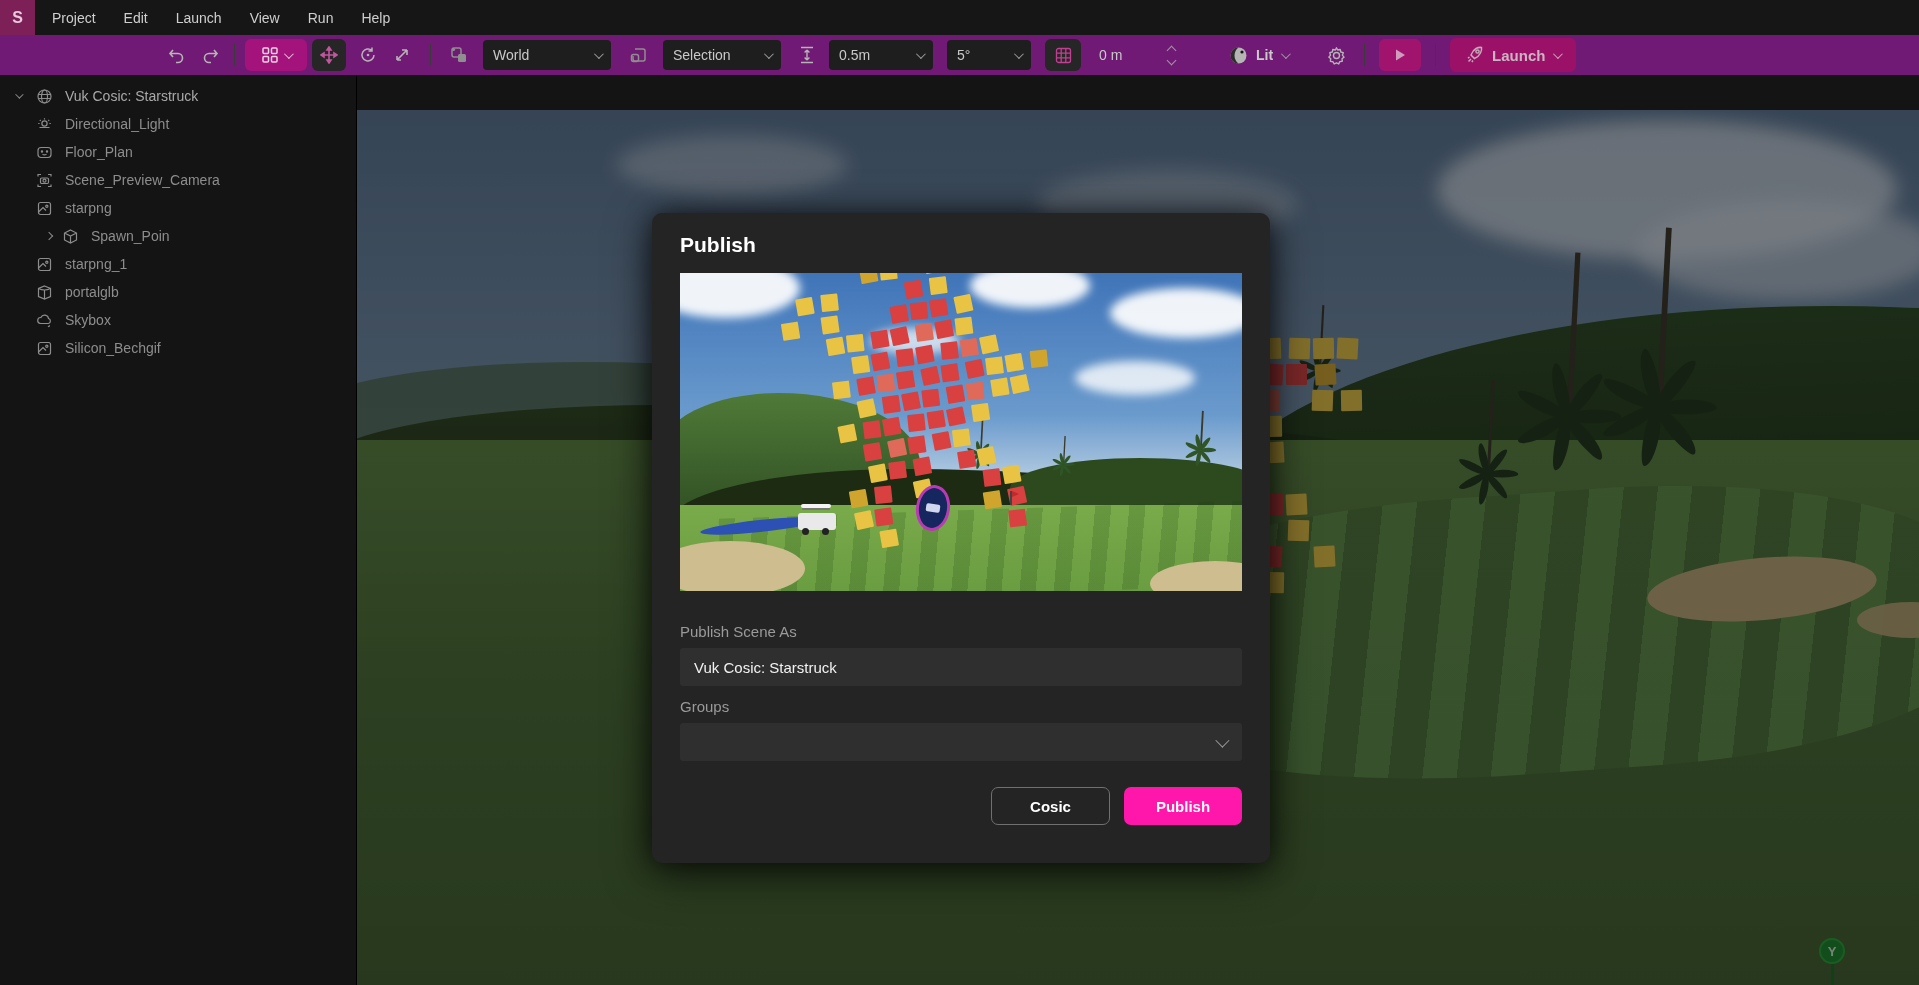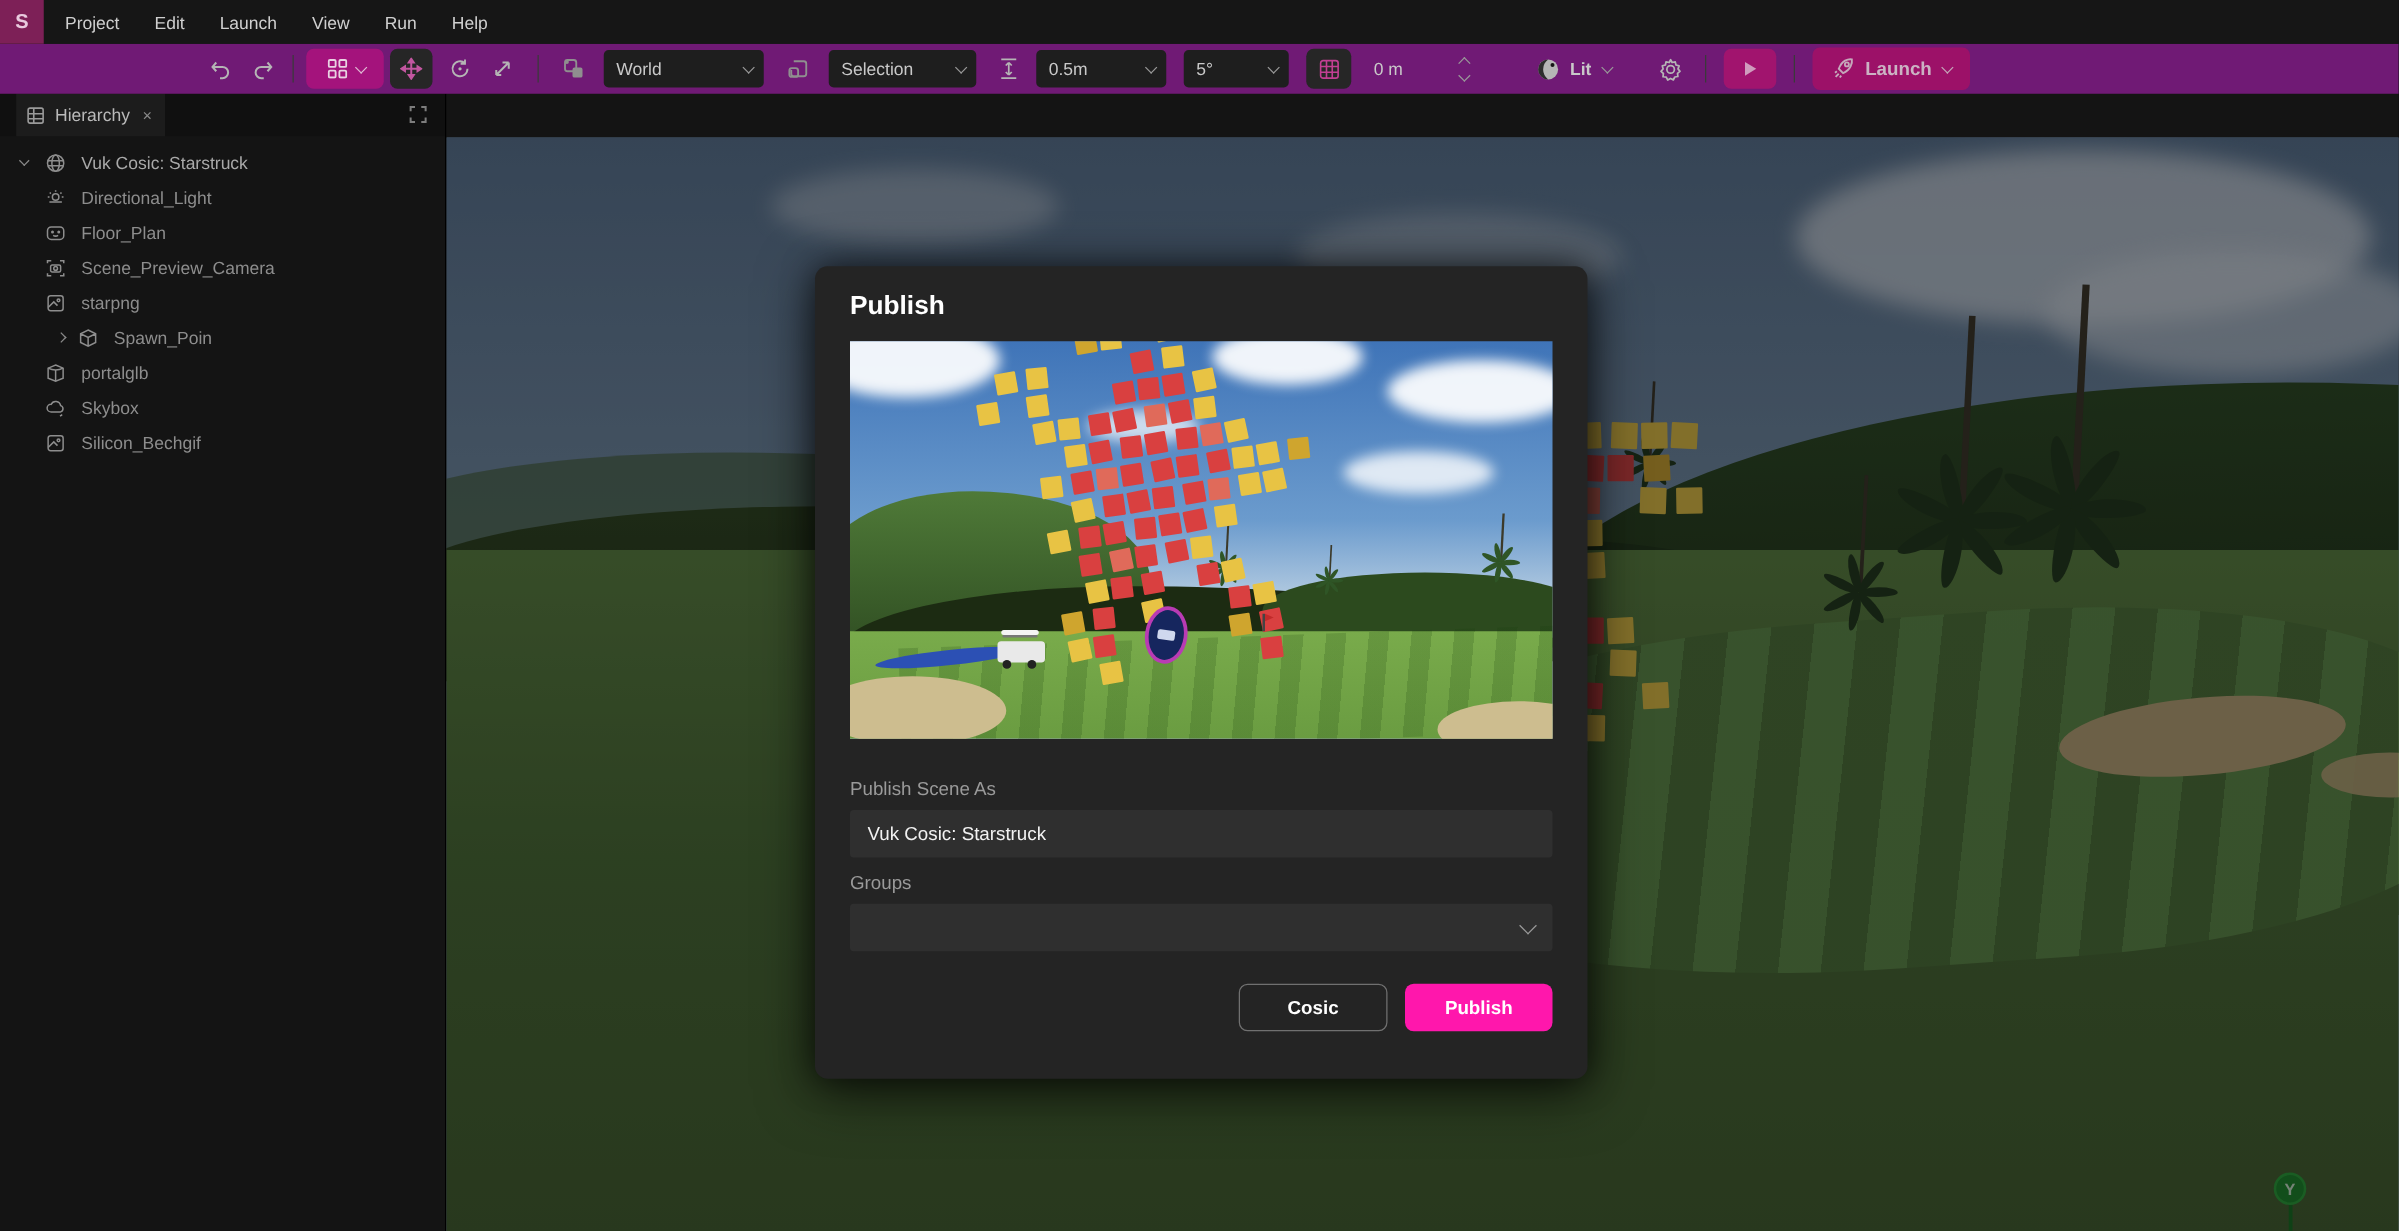--- a/index.html
+++ b/index.html
@@ -277,37 +277,20 @@
             <circle cx="11.5" cy="5.5" r="1.6"></circle>
             <path d="M5 13 l-2.5 2.5 M3.5 11 l-1.5 1.2 M7 14.5 l-1.2 1.5"></path>
           </g>
         </svg>
       <span>Launch</span>
       <span class="chev small" style="border-color:#c5a8ba"></span>
     </div>
   </div>
 
   <div class="hier">
-    <div class="hier-tabs">
-      <div class="hier-tab">
-        <svg width="15" height="15" viewBox="0 0 15 15">
-            <g fill="none" stroke="#9a9a9a" stroke-width="1.3">
-              <rect x="1.5" y="1.5" width="12" height="12" rx="1.5"></rect>
-              <path d="M1.5 6 H13.5 M1.5 10 H13.5 M6 1.5 V14"></path>
-            </g>
-          </svg>
-        <span>Hierarchy</span>
-        <span class="close">×</span>
-      </div>
-      <div class="panel-expand">
-        <svg width="15" height="15" viewBox="0 0 15 15">
-            <path d="M1.5 5 V1.5 H5 M10 1.5 H13.5 V5 M13.5 10 V13.5 H10 M5 13.5 H1.5 V10" fill="none" stroke="#7d7d7d" stroke-width="1.6"></path>
-          </svg>
-      </div>
-    </div>
     <div class="tree">
         <div class="tree-row ind0 root">
           <span class="tree-chev">
             <span class="chev"></span>
           </span>
           <span class="tree-icon">
             <svg width="17" height="17" viewBox="0 0 17 17">
               <g fill="none" stroke="#8d8d8d" stroke-width="1.2">
                 <circle cx="8.5" cy="8.5" r="6.5"></circle>
                 <ellipse cx="8.5" cy="8.5" rx="3" ry="6.5"></ellipse>
@@ -370,20 +353,32 @@
             <span class="chev right"></span>
           </span>
           <span class="tree-icon">
             <svg width="17" height="17" viewBox="0 0 17 17">
               <g fill="none" stroke="#8d8d8d" stroke-width="1.2">
                 <path d="M8.5 2 L14.5 5 V12 L8.5 15 L2.5 12 V5 Z M2.5 5 L8.5 8 L14.5 5 M8.5 8 V15"></path>
               </g>
             </svg>
           </span>
           <span>Spawn_Poin</span>
+        </div>
+        <div class="tree-row ind1 nochev">
+          <span class="tree-icon">
+            <svg width="17" height="17" viewBox="0 0 17 17">
+              <g fill="none" stroke="#8d8d8d" stroke-width="1.2">
+                <rect x="2.5" y="2.5" width="12" height="12" rx="2"></rect>
+                <circle cx="10.8" cy="6.2" r="1.1"></circle>
+                <path d="M2.5 12 L7 7.5 L10 10.5"></path>
+              </g>
+            </svg>
+          </span>
+          <span>starpng_1</span>
         </div>
         <div class="tree-row ind1 nochev">
           <span class="tree-icon">
             <svg width="17" height="17" viewBox="0 0 17 17">
               <g fill="none" stroke="#8d8d8d" stroke-width="1.2">
                 <path d="M8.5 2 L14.5 4.5 V12.5 L8.5 15 L2.5 12.5 V4.5 Z"></path>
                 <path d="M2.5 4.5 Q8.5 7.5 14.5 4.5 M8.5 6.5 V15"></path>
               </g>
             </svg>
           </span>

